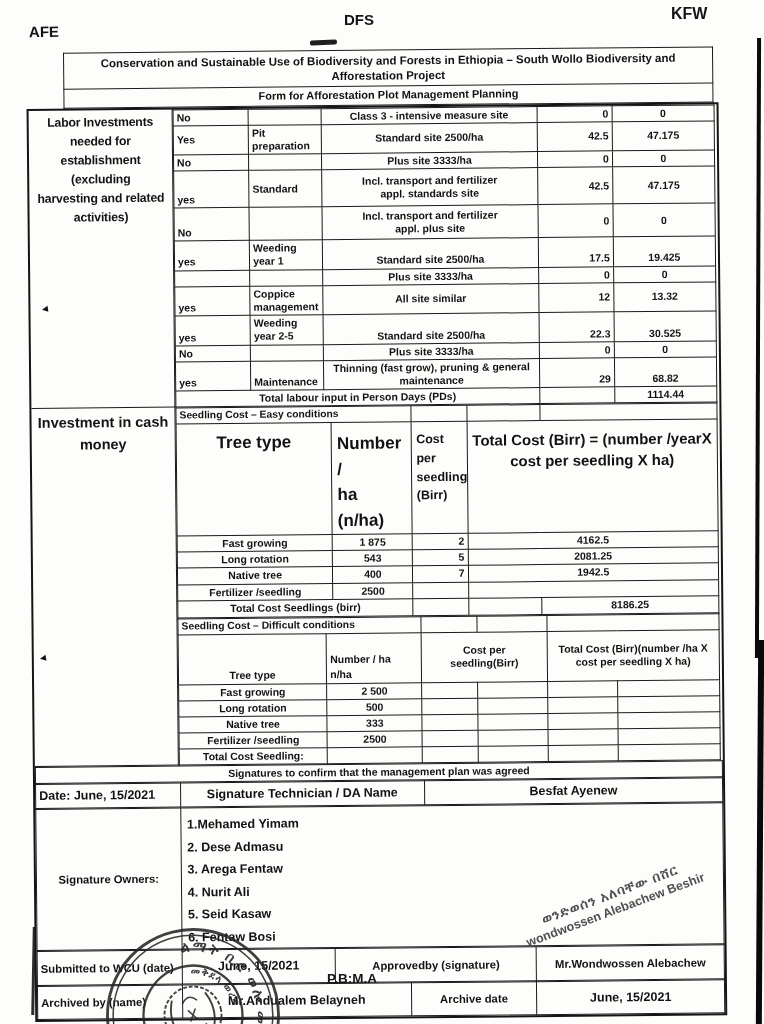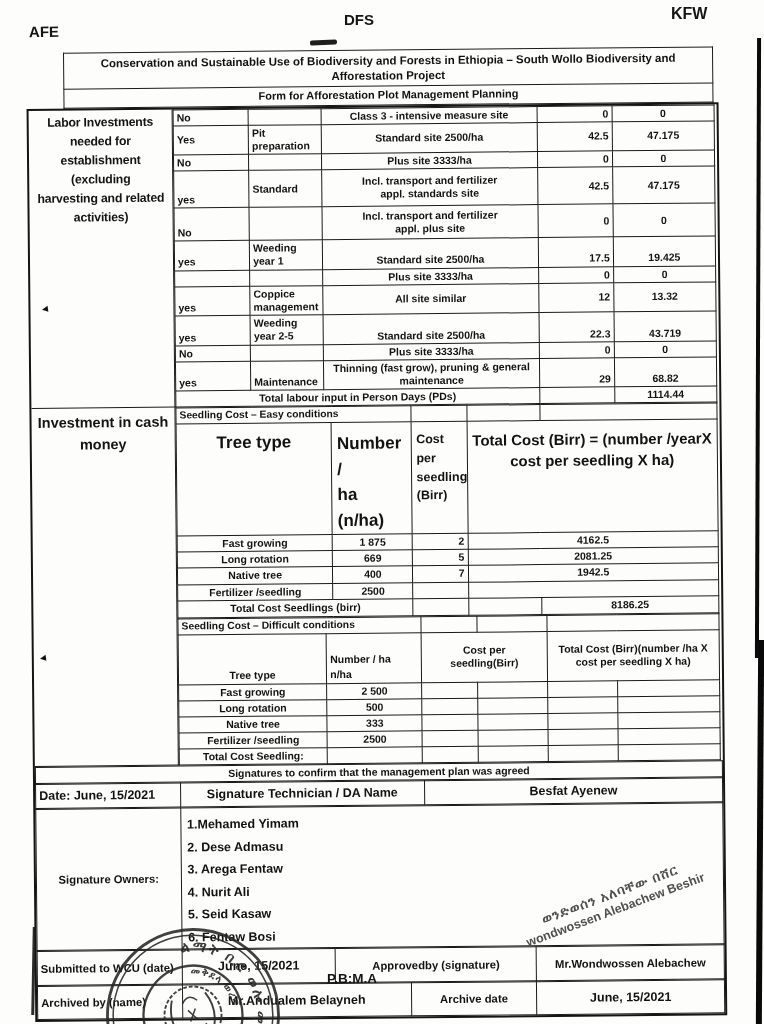--- a/index.html
+++ b/index.html
@@ -153,21 +153,21 @@
           <td class="pre">All site similar</td>
           <td class="tR">12</td>
           <td>13.32</td>
         </tr>
         <tr style="height:30px">
           <td class="tL" style="vertical-align:bottom">yes</td>
           <td class="tL pre">Weeding
 year 2-5</td>
           <td class="pre" style="vertical-align:bottom">Standard site 2500/ha</td>
           <td class="tR" style="vertical-align:bottom">22.3</td>
-          <td style="vertical-align:bottom">43.719</td>
+          <td style="vertical-align:bottom">30.525</td>
         </tr>
         <tr style="height:11px">
           <td class="tL">No</td>
           <td class="tL pre"></td>
           <td class="pre">Plus site 3333/ha</td>
           <td class="tR">0</td>
           <td>0</td>
         </tr>
         <tr style="height:29px">
           <td class="tL" style="vertical-align:bottom">yes</td>
@@ -217,21 +217,21 @@
 cost per seedling X  ha)</td>
           </tr>
           <tr style="height:13px">
             <td>Fast growing</td>
             <td>1 875</td>
             <td class="tR">2</td>
             <td colspan="2">4162.5</td>
           </tr>
           <tr style="height:13px">
             <td>Long rotation</td>
-            <td>669</td>
+            <td>543</td>
             <td class="tR">5</td>
             <td colspan="2">2081.25</td>
           </tr>
           <tr style="height:13px">
             <td>Native tree</td>
             <td>400</td>
             <td class="tR">7</td>
             <td colspan="2">1942.5</td>
           </tr>
           <tr style="height:14px">

